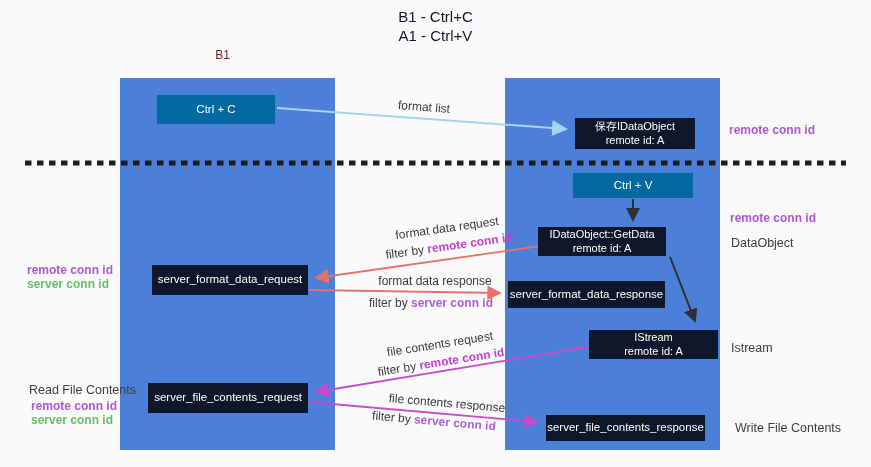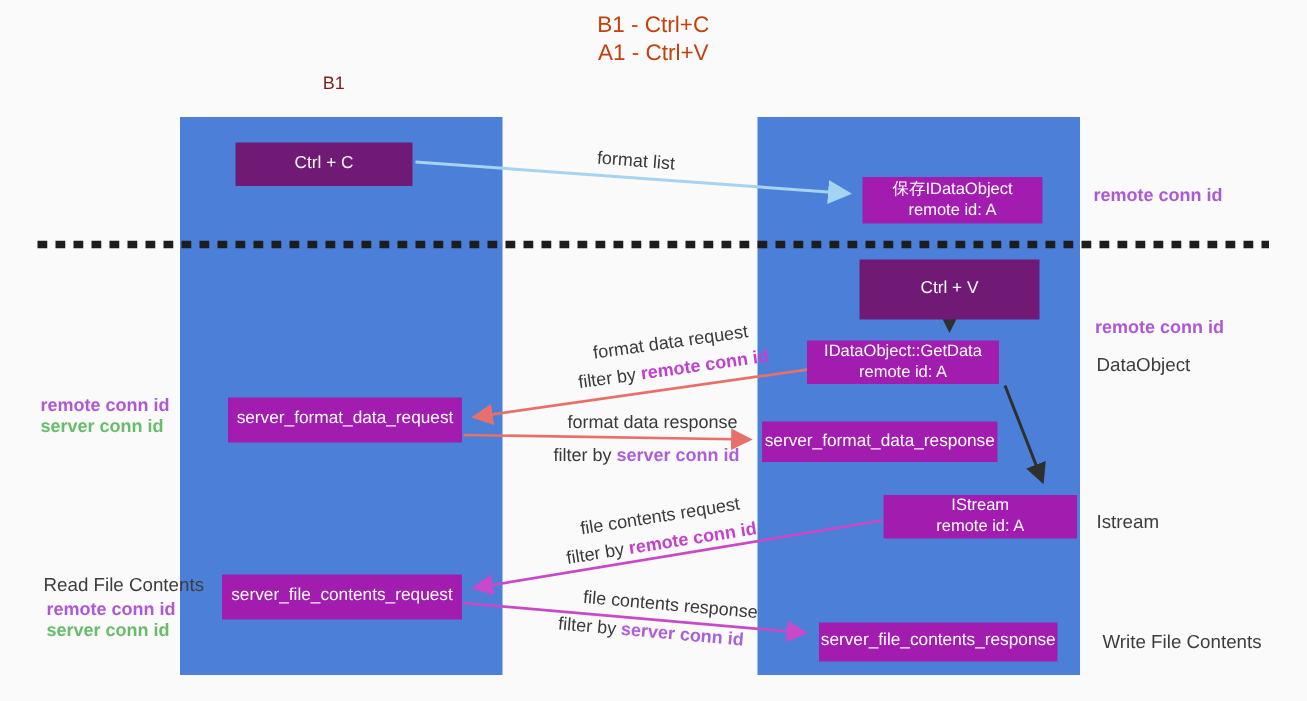--- a/index.html
+++ b/index.html
@@ -1,29 +1,29 @@
 <!DOCTYPE html>
 <html><head>
 <meta charset="utf-8">
 <style>
   html,body{margin:0;padding:0;background:#fafafa;}
   #stage{
     position:relative;width:871px;height:467px;background:#fafafa;
     font-family:"Liberation Sans",sans-serif;overflow:hidden;color:#3d3d3d;
   }
   .title{position:absolute;top:7px;left:0;width:100%;text-align:center;
-    font-size:15px;line-height:19px;color:#c2410c;}
+    font-size:15px;line-height:19px;color:#0f172a;}
   .col-header{position:absolute;top:48px;width:215px;text-align:center;
     font-size:12px;line-height:14px;color:#7f1d1d;}
   .lifeline{position:absolute;top:78px;width:215px;height:372px;background:#4c80d8;}
   #arrows{position:absolute;left:0;top:0;pointer-events:none;}
   .node{position:absolute;display:flex;align-items:center;justify-content:center;
     color:#fff;text-align:center;font-size:11.5px;line-height:13.5px;z-index:3;}
-  .node.orange{background:#a21caf;}
-  .node.green{background:#701a75;}
+  .node.orange{background:#0f172a;}
+  .node.green{background:#0369a1;}
   .node .two{font-size:11px;}
   .msg-label{position:absolute;white-space:nowrap;font-size:12px;color:#3a3a3a;
     transform-origin:center;z-index:2;}
   .side-label{position:absolute;white-space:nowrap;font-size:12.5px;color:#3d3d3d;z-index:2;}
   .bold-purple{color:#ae58d4;font-weight:bold;font-size:12px;}
   .bold-green{color:#67bd6a;font-weight:bold;font-size:12px;}
   .k-remote{color:#c340cf;font-weight:bold;}
   .k-server{color:#ad5fd9;font-weight:bold;}
   .stack{line-height:14px;}
 </style>
@@ -77,21 +77,21 @@
     <span>Ctrl + C</span>
   </div>
 
   <div class="node orange" style="left:575px;top:118px;width:120px;height:31px;">
     <div class="two">
       <div>保存IDataObject</div>
       <div>remote id: A</div>
     </div>
   </div>
 
-  <div class="node green" style="left:573px;top:173px;width:120px;height:40px;">
+  <div class="node green" style="left:573px;top:173px;width:120px;height:25px;">
     <span>Ctrl + V</span>
   </div>
 
   <div class="node orange" style="left:538px;top:227px;width:128px;height:29px;">
     <div class="two">
       <div>IDataObject::GetData</div>
       <div>remote id: A</div>
     </div>
   </div>
 

